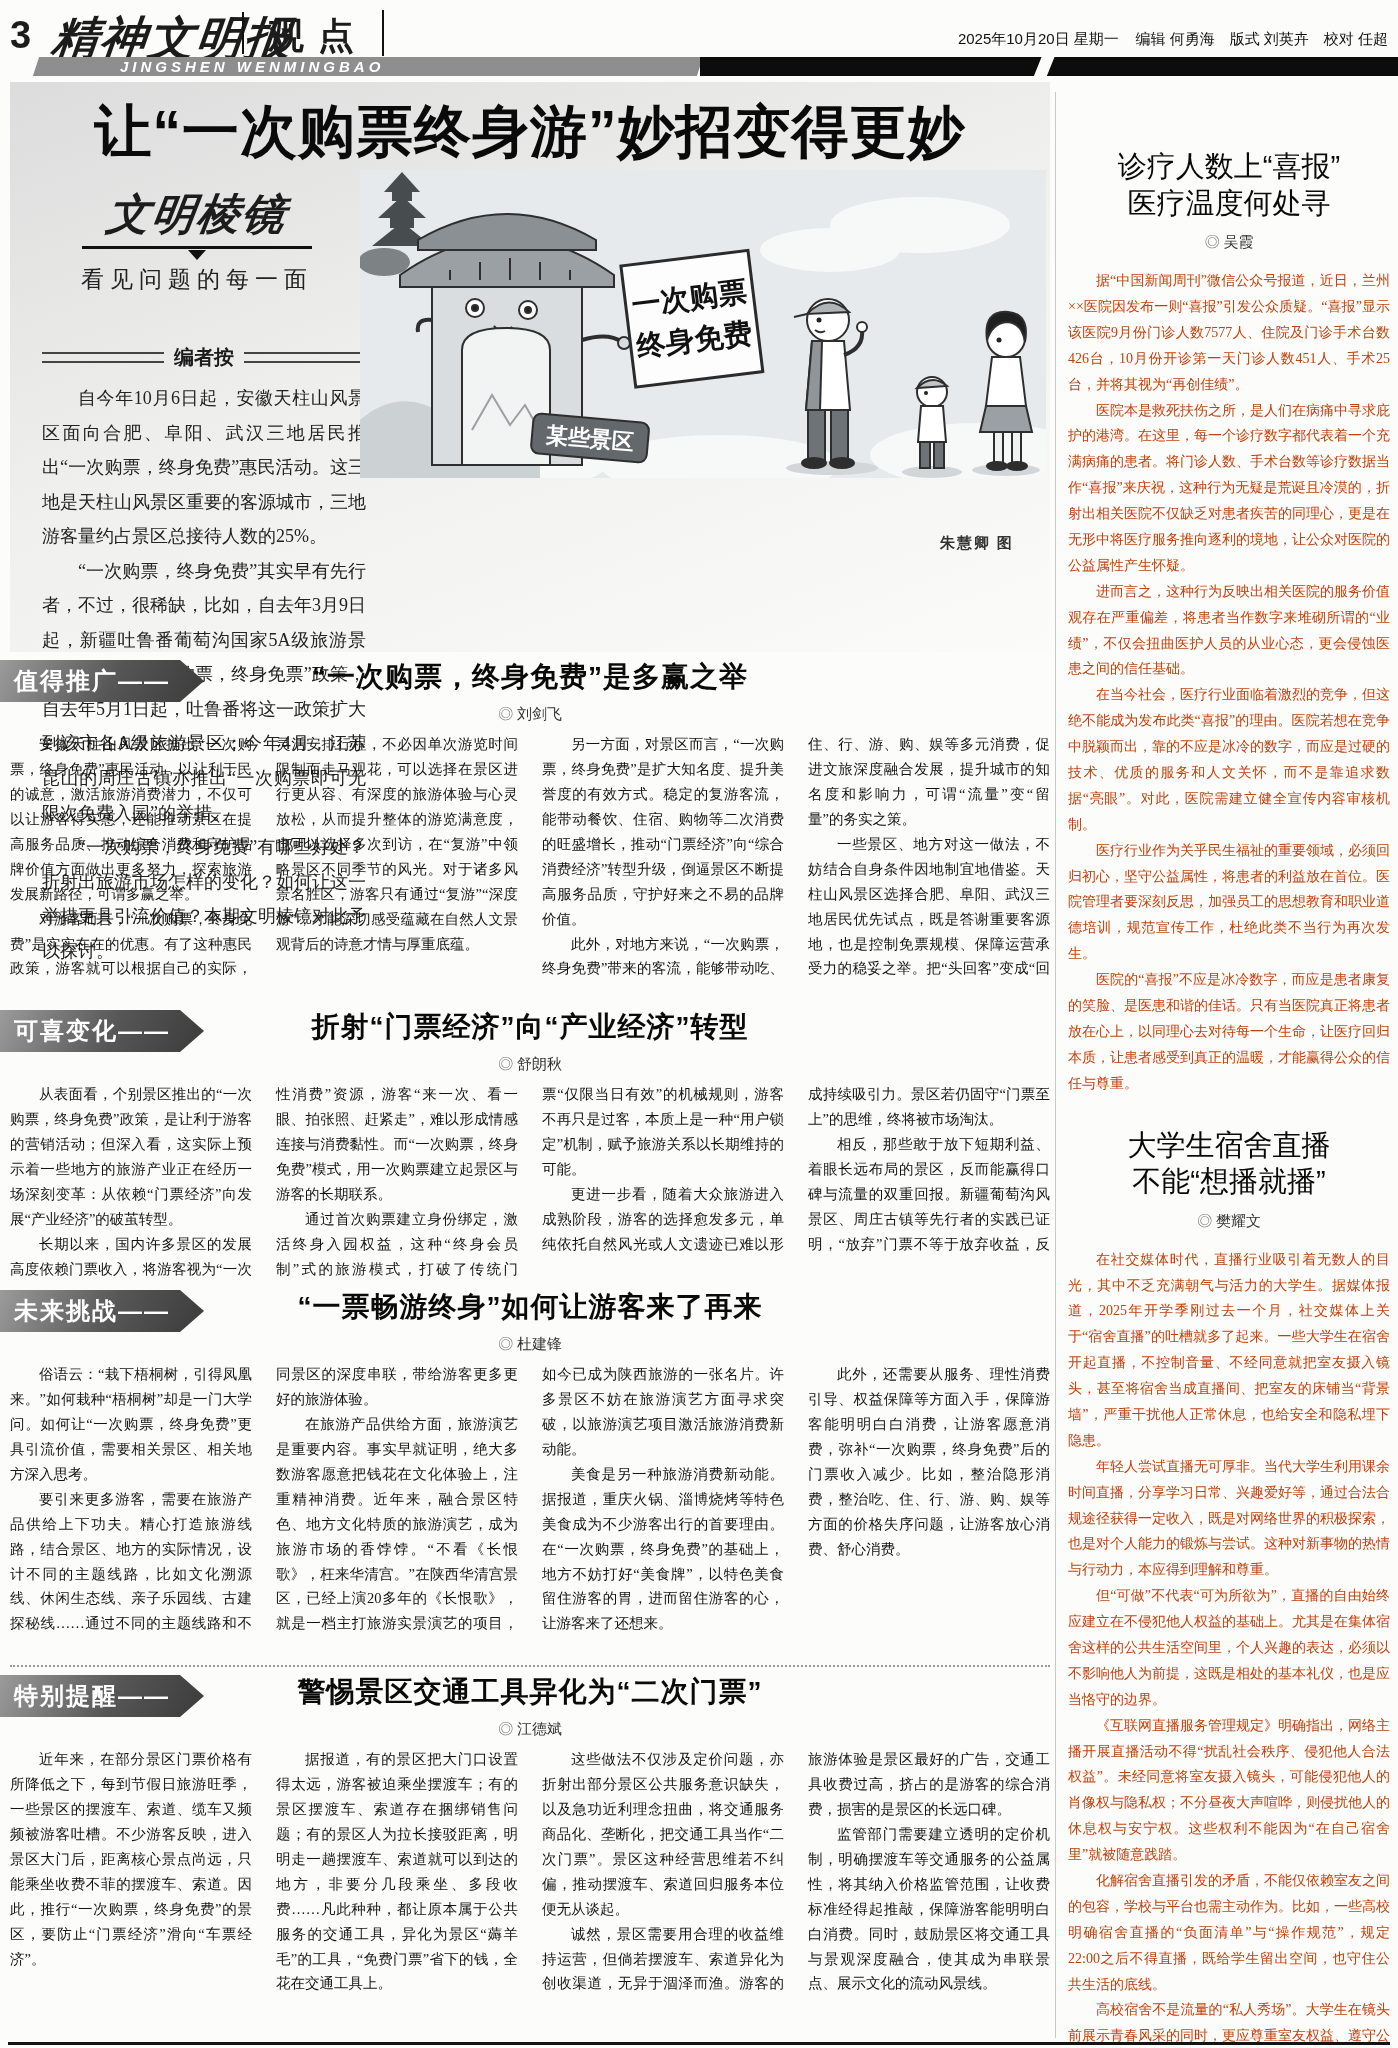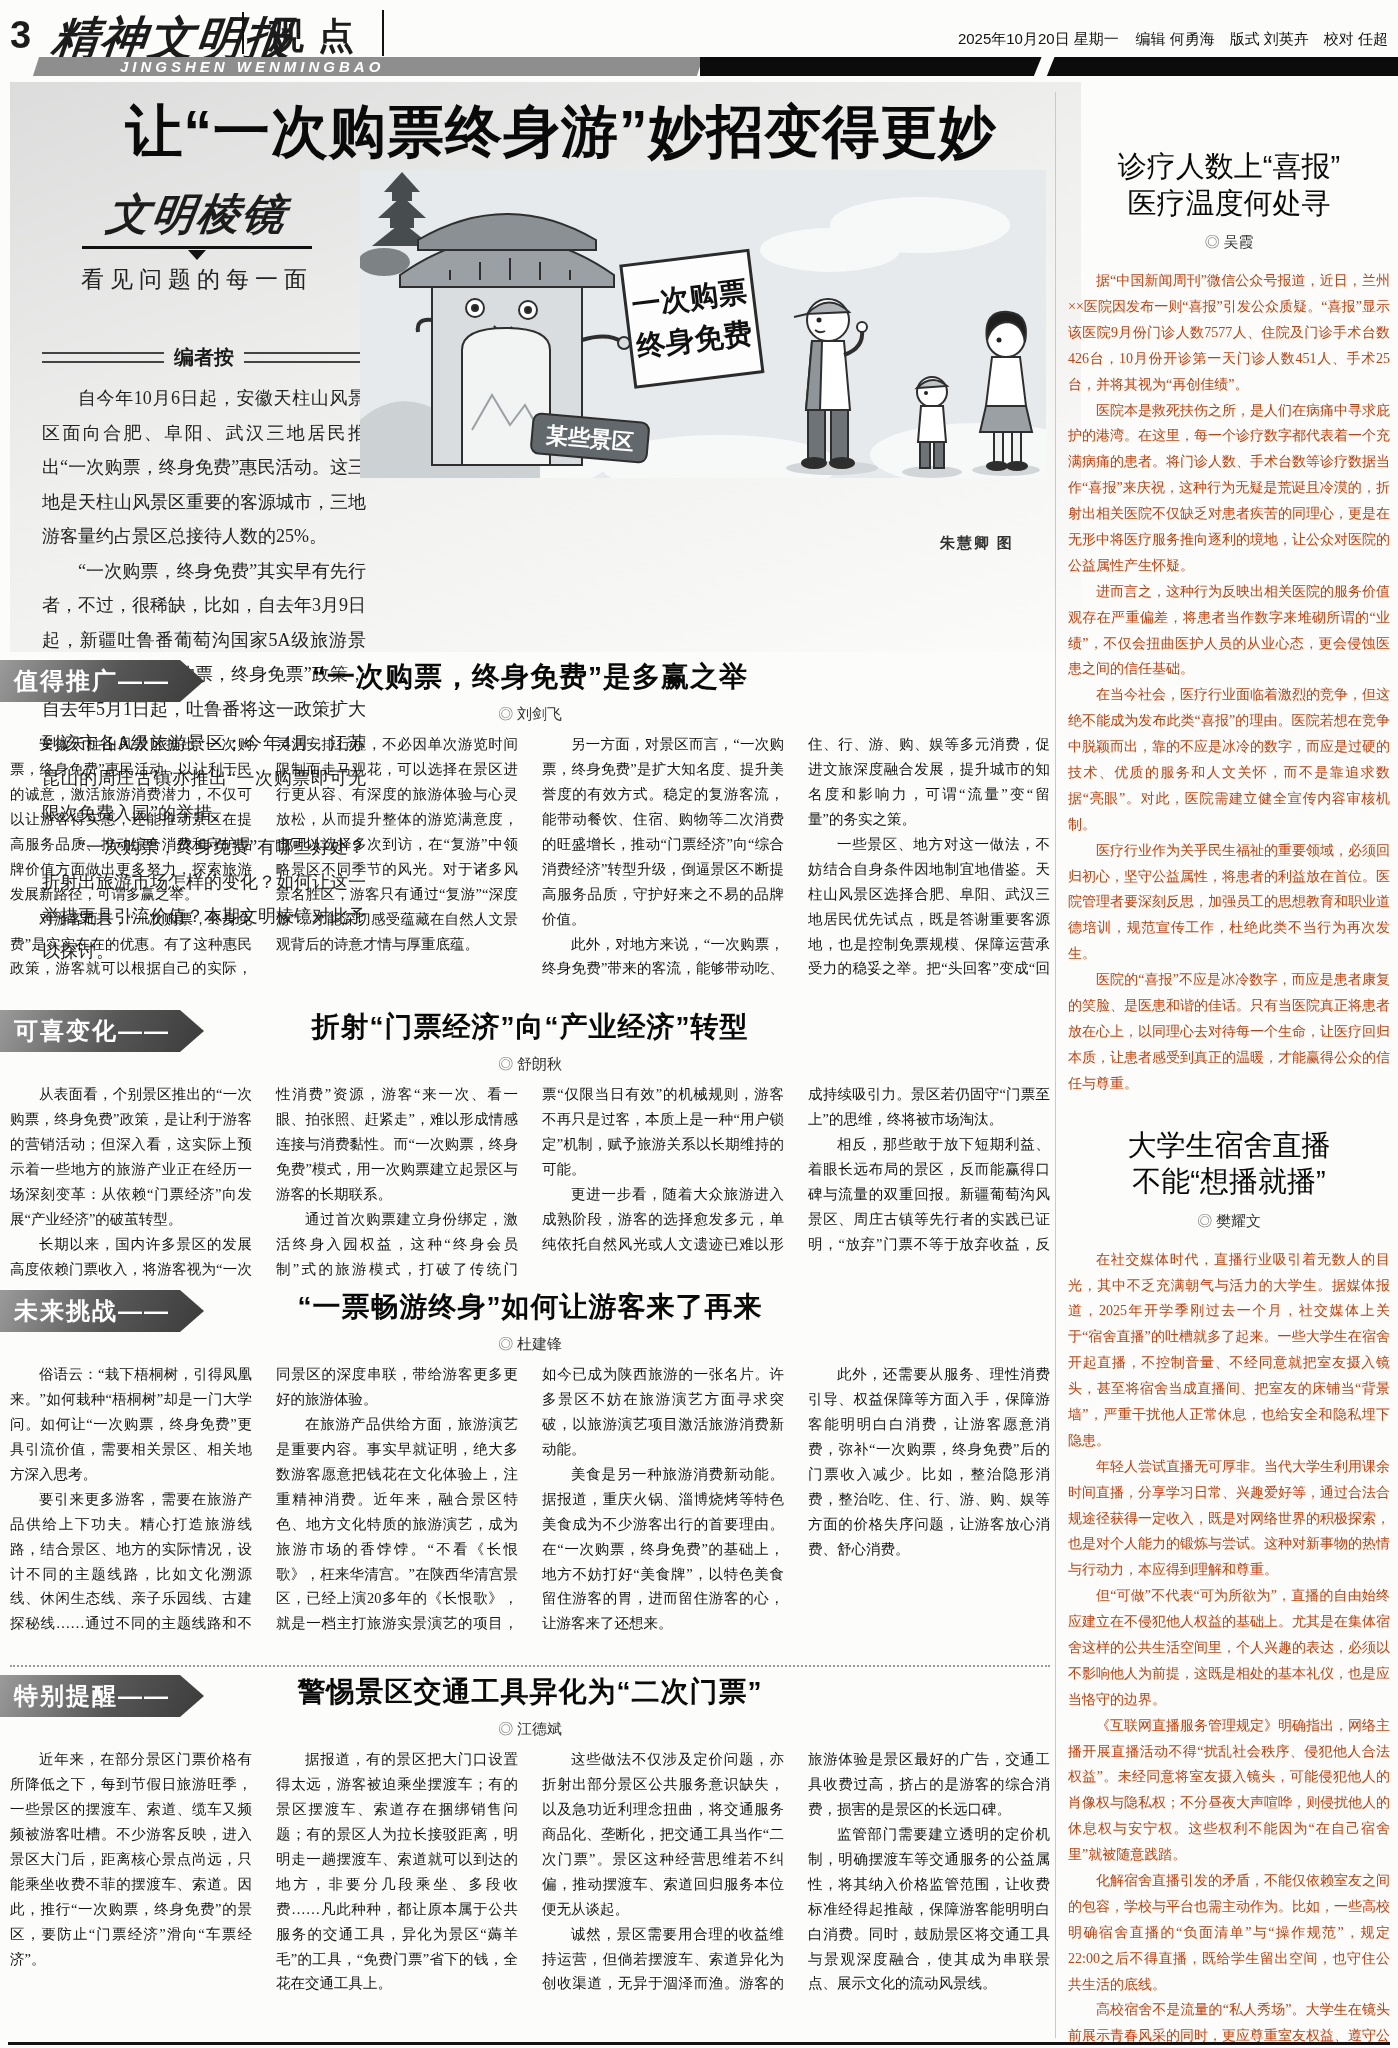--- a/index.html
+++ b/index.html
@@ -24,21 +24,21 @@
         letter-spacing:4px;}
   .hdr .band-black{position:absolute;left:700px;top:57px;width:698px;height:19px;background:#0c0c0c;}
   .hdr .band-slash{position:absolute;left:1038px;top:53px;width:12px;height:28px;background:#fcfcfa;
         transform:rotate(22deg);}
   
   .main-left{position:absolute;left:10px;top:82px;width:1040px;}
   .v-divider{position:absolute;left:1055px;top:92px;width:1px;height:1946px;background:#c9c9c9;}
   .bottom-rule{position:absolute;left:8px;bottom:3px;width:1382px;height:3px;background:#141414;}
   
   .feature{position:relative;width:1040px;height:570px;
-        background:linear-gradient(160deg,#dcdcdc 0%,#efefee 45%,#fbfbfa 100%);padding-left:31px;}
+        background:linear-gradient(160deg,#dcdcdc 0%,#efefee 45%,#fbfbfa 100%);}
   .feature .headline{padding-top:12px;text-align:center;font-family:"Liberation Sans",sans-serif;
         font-size:57px;font-weight:900;letter-spacing:1px;color:#0a0a0a;}
   .colbrand{position:absolute;left:26px;top:104px;width:322px;text-align:center;}
   .colbrand .logo{font-family:"DejaVu Serif",serif;font-size:43px;font-weight:900;font-style:italic;
         transform:skewX(-8deg);display:inline-block;letter-spacing:2px;}
   .colbrand .logoline{width:230px;height:3px;background:#111;margin:2px auto 0;}
   .colbrand .logotri{width:0;height:0;margin:1px auto 4px;border-left:9px solid transparent;
         border-right:9px solid transparent;border-top:10px solid #111;}
   .colbrand .slogan{font-size:23px;letter-spacing:6px;color:#222;}
   .ednote{position:absolute;left:32px;top:262px;width:324px;}

